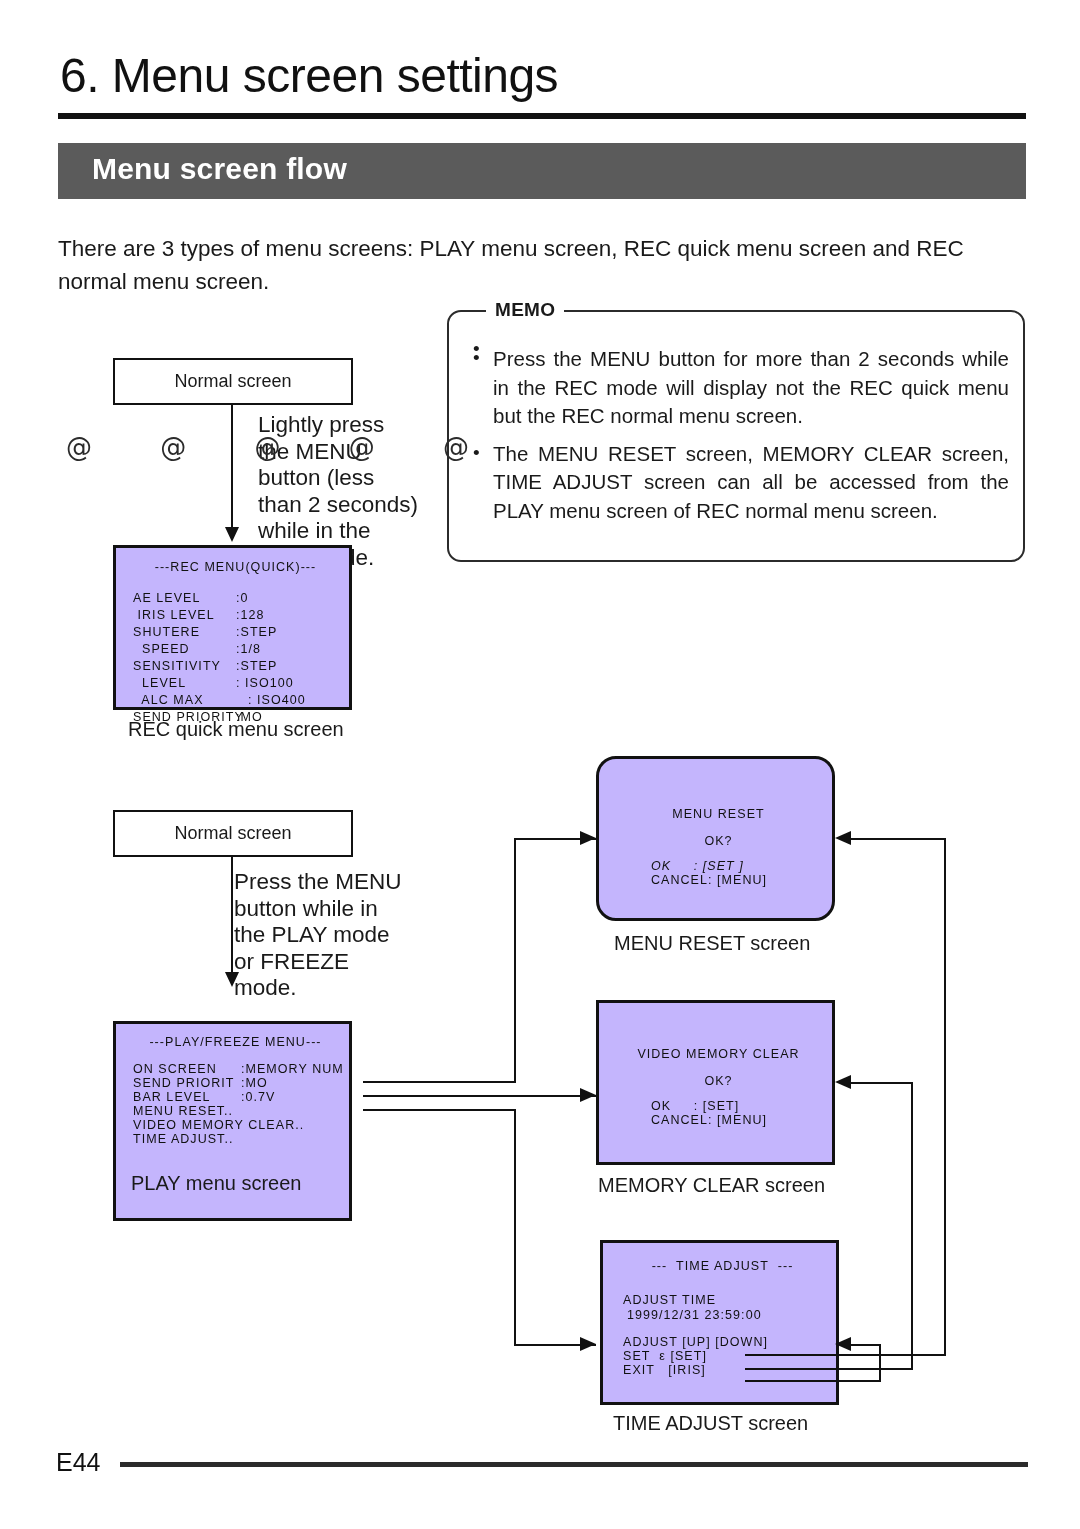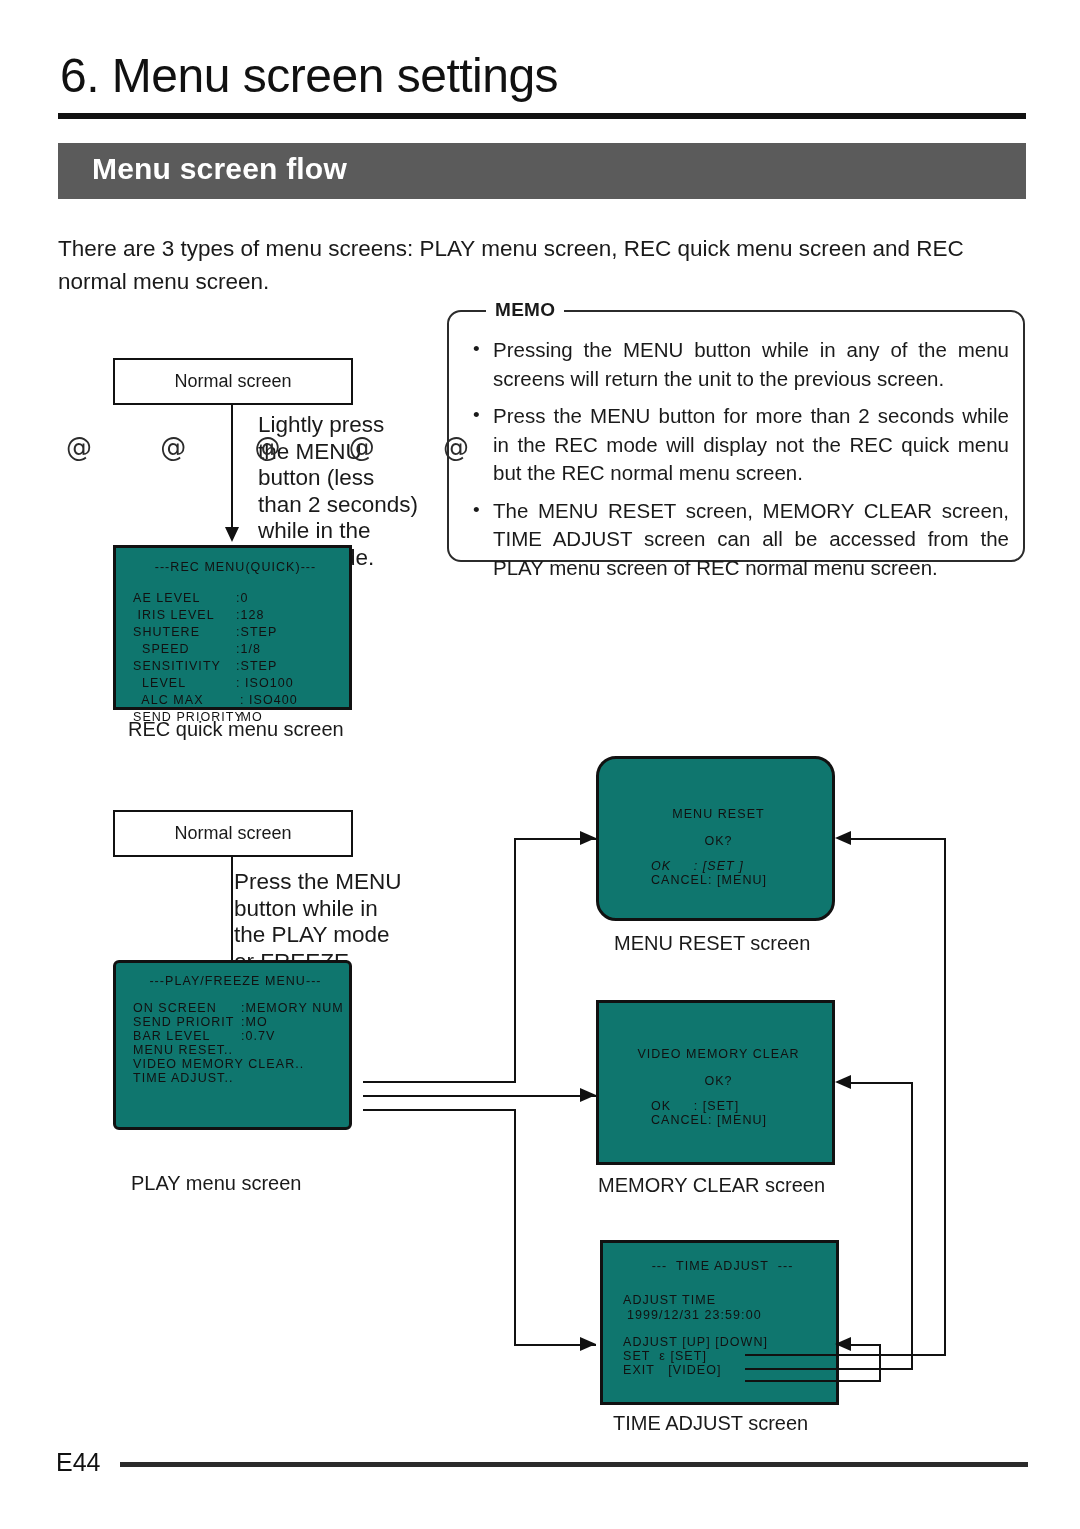--- a/index.html
+++ b/index.html
@@ -52,21 +52,21 @@
   }
   .memo-item .dot { position:absolute; left:6px; top:-1px; font-size:19px; }
 
   
   .plain-box {
     position:absolute; border:2.6px solid #111; background:#fff;
     display:flex; align-items:center; justify-content:center;
     font-size:18px; color:#1a1a1a;
   }
   .crt-box {
-    position:absolute; border:3px solid #111; background:#0f766e;
+    position:absolute; border:3px solid #111; background:#c4b5fd;
   }
   .caption {
     position:absolute; font-size:20px; color:#1a1a1a; white-space:nowrap;
   }
   .note {
     position:absolute; font-size:22.5px; line-height:26.5px; color:#1a1a1a;
   }
 
   
   .osd {
@@ -109,21 +109,20 @@
 <div id="page-title">6. Menu screen settings</div>
 <div id="title-rule"></div>
 <div id="section-bar"></div>
 <div id="section-bar-label">Menu screen flow</div>
 <div id="intro">There are 3 types of menu screens: PLAY menu screen, REC quick menu screen and REC normal menu screen.</div>
 
 <div id="memo">
   <div id="memo-list">
     <div class="memo-item">
       <span class="dot">•</span>
-      <span>Pressing the MENU button while in any of the menu screens will return the unit to the previous screen.</span>
     </div>
     <div class="memo-item">
       <span class="dot">•</span>
       <span>Press the MENU button for more than 2 seconds while in the REC mode will display not the REC quick menu but the REC normal menu screen.</span>
     </div>
     <div class="memo-item">
       <span class="dot">•</span>
       <span>The MENU RESET screen, MEMORY CLEAR screen, TIME ADJUST screen can all be accessed from the PLAY menu screen of REC normal menu screen.</span>
     </div>
   </div>
@@ -154,35 +153,35 @@
   <div class="osd" style="left:17px; top:94px;">  SPEED</div>
   <div class="osd" style="left:120px; top:94px;">:1/8</div>
 
   <div class="osd" style="left:17px; top:111px;">SENSITIVITY</div>
   <div class="osd" style="left:120px; top:111px;">:STEP</div>
 
   <div class="osd" style="left:17px; top:128px;">  LEVEL</div>
   <div class="osd" style="left:120px; top:128px;">: ISO100</div>
 
   <div class="osd" style="left:17px; top:145px;">  ALC MAX</div>
-  <div class="osd" style="left:124px; top:145px;">: ISO400</div>
+  <div class="osd" style="left:132px; top:145px;">: ISO400</div>
 
   <div class="osd" style="left:17px; top:162px;">SEND PRIORITY</div>
   <div class="osd" style="left:120px; top:162px;">:MO</div>
 </div>
 <div class="caption" style="left:128px; top:718px;">REC quick menu screen</div>
 
 <div class="plain-box" style="left:113px; top:810px; width:240px; height:47px;">Normal screen</div>
 
 <div class="note" style="left:234px; top:869px; width:180px;">Press the MENU button while in the PLAY mode or FREEZE mode.</div>
 
 <div class="ln v" style="left:231px; top:857px; height:120px;"></div>
 <div class="arrow-d" style="left:225px; top:972px;"></div>
 
-<div class="crt-box" style="left:113px; top:960px; width:239px; height:170px;border-radius:6px;">
+<div class="crt-box" style="left:113px; top:1021px; width:239px; height:200px;">
   <div class="osd osd-c" style="left:0; top:11px; width:239px;">---PLAY/FREEZE MENU---</div>
 
   <div class="osd" style="left:17px; top:38px;">ON SCREEN</div>
   <div class="osd" style="left:125px; top:38px;">:MEMORY NUM</div>
 
   <div class="osd" style="left:17px; top:52px;">SEND PRIORIT</div>
   <div class="osd" style="left:125px; top:52px;">:MO</div>
 
   <div class="osd" style="left:17px; top:66px;">BAR LEVEL</div>
   <div class="osd" style="left:125px; top:66px;">:0.7V</div>
@@ -221,21 +220,21 @@
   <div class="osd" style="left:52px; top:110px;">CANCEL: [MENU]</div>
 </div>
 <div class="caption" style="left:598px; top:1174px;">MEMORY CLEAR screen</div>
 
 <div class="crt-box" style="left:600px; top:1240px; width:239px; height:165px;">
   <div class="osd osd-c" style="left:0; top:16px; width:239px;">---  TIME ADJUST  ---</div>
   <div class="osd" style="left:20px; top:50px;">ADJUST TIME</div>
   <div class="osd" style="left:24px; top:65px;">1999/12/31 23:59:00</div>
   <div class="osd" style="left:20px; top:92px;">ADJUST [UP] [DOWN]</div>
   <div class="osd" style="left:20px; top:106px;">SET  ε [SET]</div>
-  <div class="osd" style="left:20px; top:120px;">EXIT   [VIDEO]</div>
+  <div class="osd" style="left:20px; top:120px;">EXIT   [IRIS]</div>
 </div>
 <div class="caption" style="left:613px; top:1412px;">TIME ADJUST screen</div>
 
 <div class="arrow-l" style="left:835px; top:831px;"></div>
 <div class="ln h" style="left:851px; top:838px; width:95px;"></div>
 <div class="ln v" style="left:944px; top:838px; height:518px;"></div>
 <div class="ln h" style="left:745px; top:1354px; width:201px;"></div>
 
 <div class="arrow-l" style="left:835px; top:1075px;"></div>
 <div class="ln h" style="left:851px; top:1082px; width:62px;"></div>

